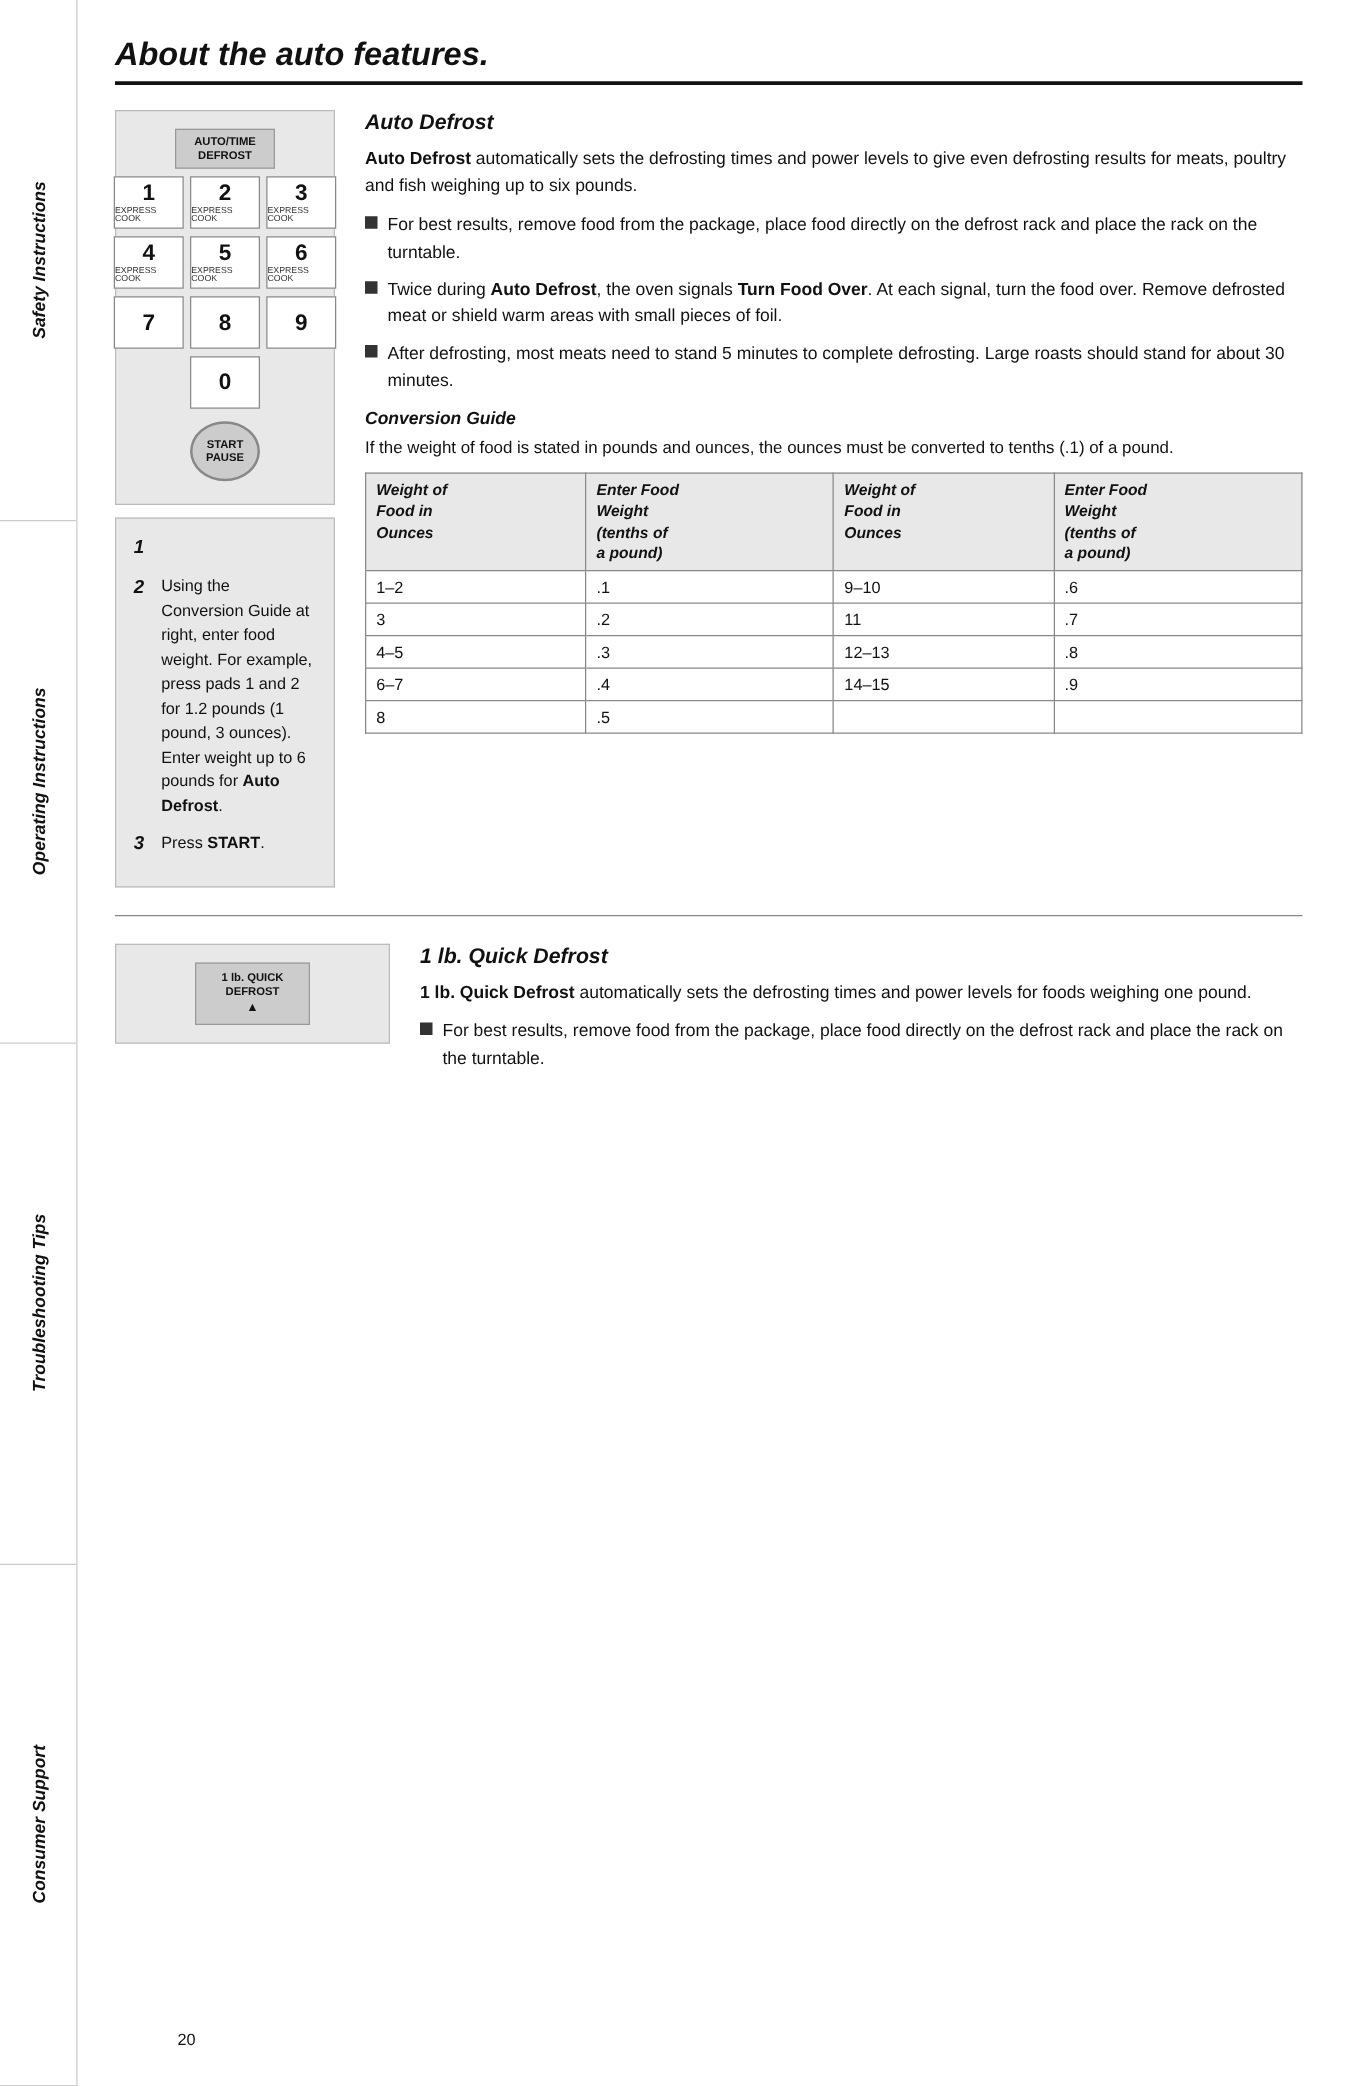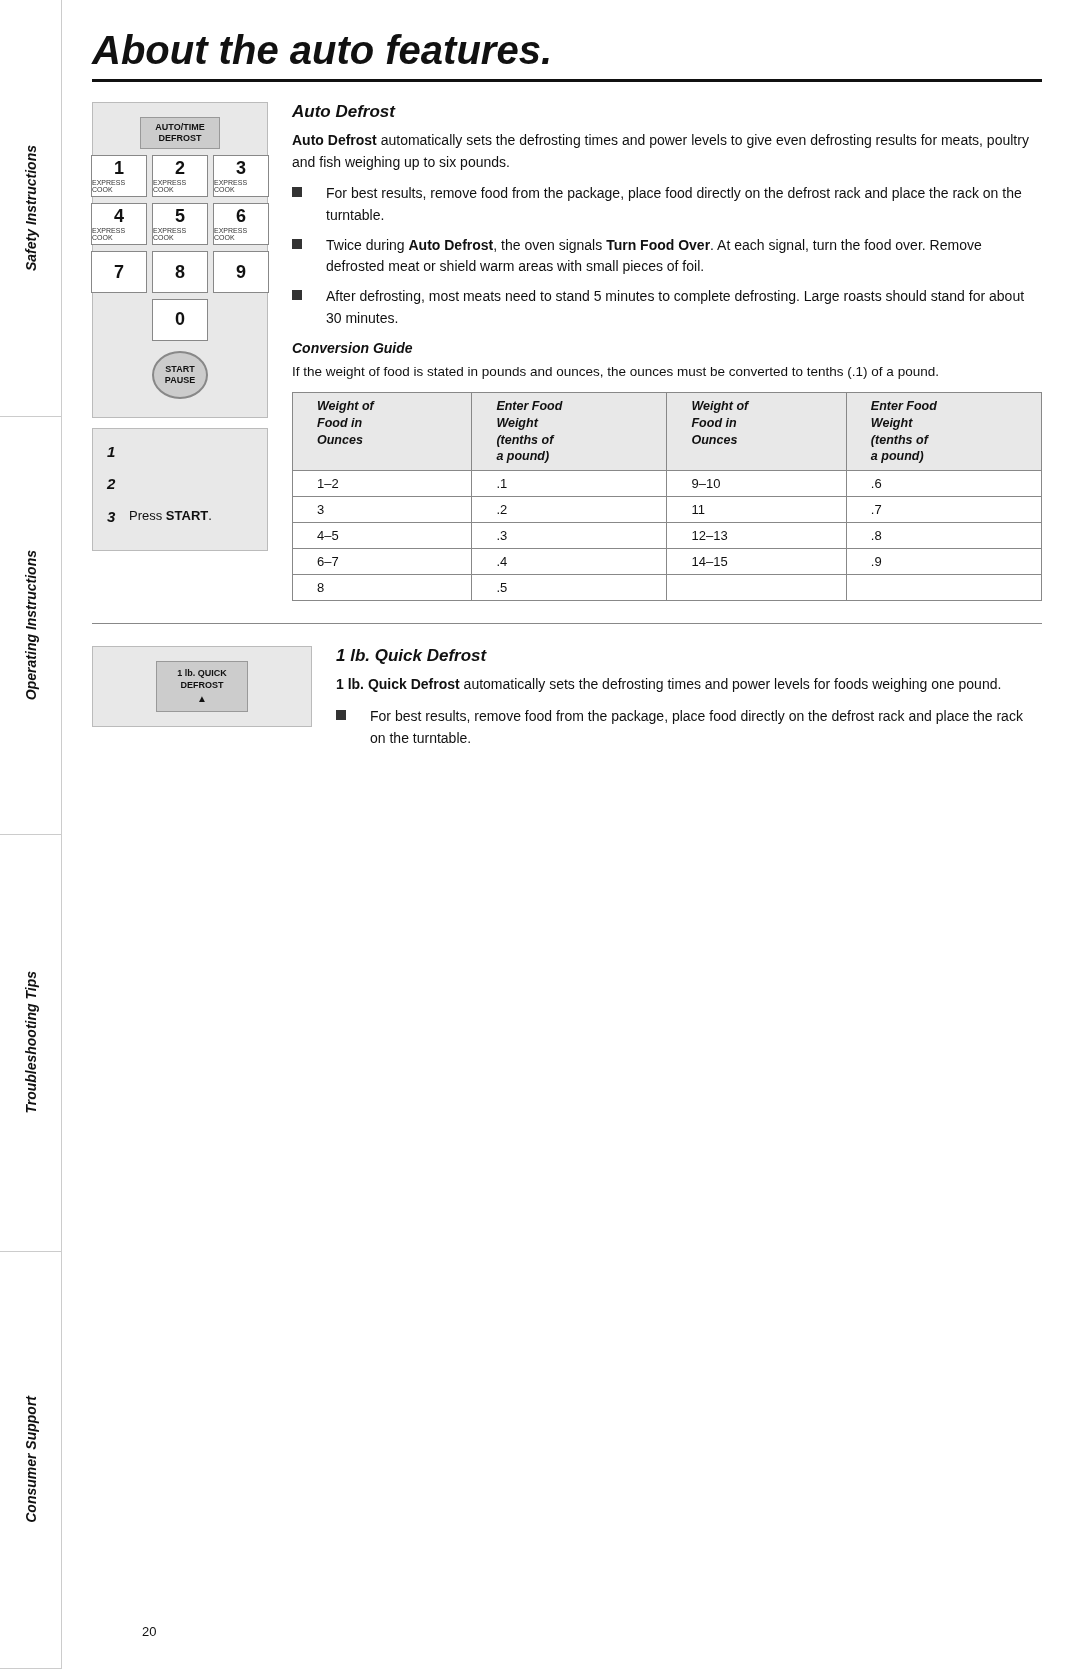--- a/index.html
+++ b/index.html
@@ -42,21 +42,21 @@
     }
 
     
     .main-content {
       flex: 1;
       padding: 28px 38px 30px 30px;
     }
 
     
     .page-title {
-      font-size: 40px;
+      font-size: 26px;
       font-weight: bold;
       font-style: italic;
       border-bottom: 3px solid #111;
       padding-bottom: 6px;
       margin-bottom: 20px;
     }
 
     
     .top-section {
       display: flex;
@@ -176,21 +176,21 @@
       line-height: 1.55;
       margin-bottom: 10px;
     }
     .bullet-list {
       list-style: none;
       padding: 0;
       margin: 0 0 10px 0;
     }
     .bullet-list li {
       display: flex;
-      gap: 24px;
+      gap: 8px;
       font-size: 14px;
       line-height: 1.55;
       margin-bottom: 8px;
     }
     .bullet-square {
       width: 10px;
       height: 10px;
       background: #333;
       flex-shrink: 0;
       margin-top: 4px;
@@ -211,21 +211,21 @@
       line-height: 1.5;
       margin-bottom: 10px;
     }
     .conversion-table {
       width: 100%;
       border-collapse: collapse;
       font-size: 13px;
     }
     .conversion-table th, .conversion-table td {
       border: 1px solid #888;
-      padding: 5px 24px;
+      padding: 5px 8px;
       text-align: left;
       vertical-align: top;
     }
     .conversion-table th {
       font-weight: bold;
       font-style: italic;
       background: #e8e8e8;
       font-size: 12.5px;
       line-height: 1.35;
     }
@@ -355,20 +355,23 @@
           <span>PAUSE</span>
         </div>
       </div>
 
       <div class="steps-panel">
         <div class="step-item">
           <span class="step-number">1</span>
         </div>
         <div class="step-item">
           <span class="step-number">2</span>
+          <div>
+            Using the Conversion Guide at right, enter food weight. For example, press pads 1 and 2 for 1.2 pounds (1 pound, 3 ounces). Enter weight up to 6 pounds for <strong>Auto Defrost</strong>.
+          </div>
         </div>
         <div class="step-item">
           <span class="step-number">3</span>
           <div>
             Press <strong>START</strong>.
           </div>
         </div>
       </div>
     </div>
 

